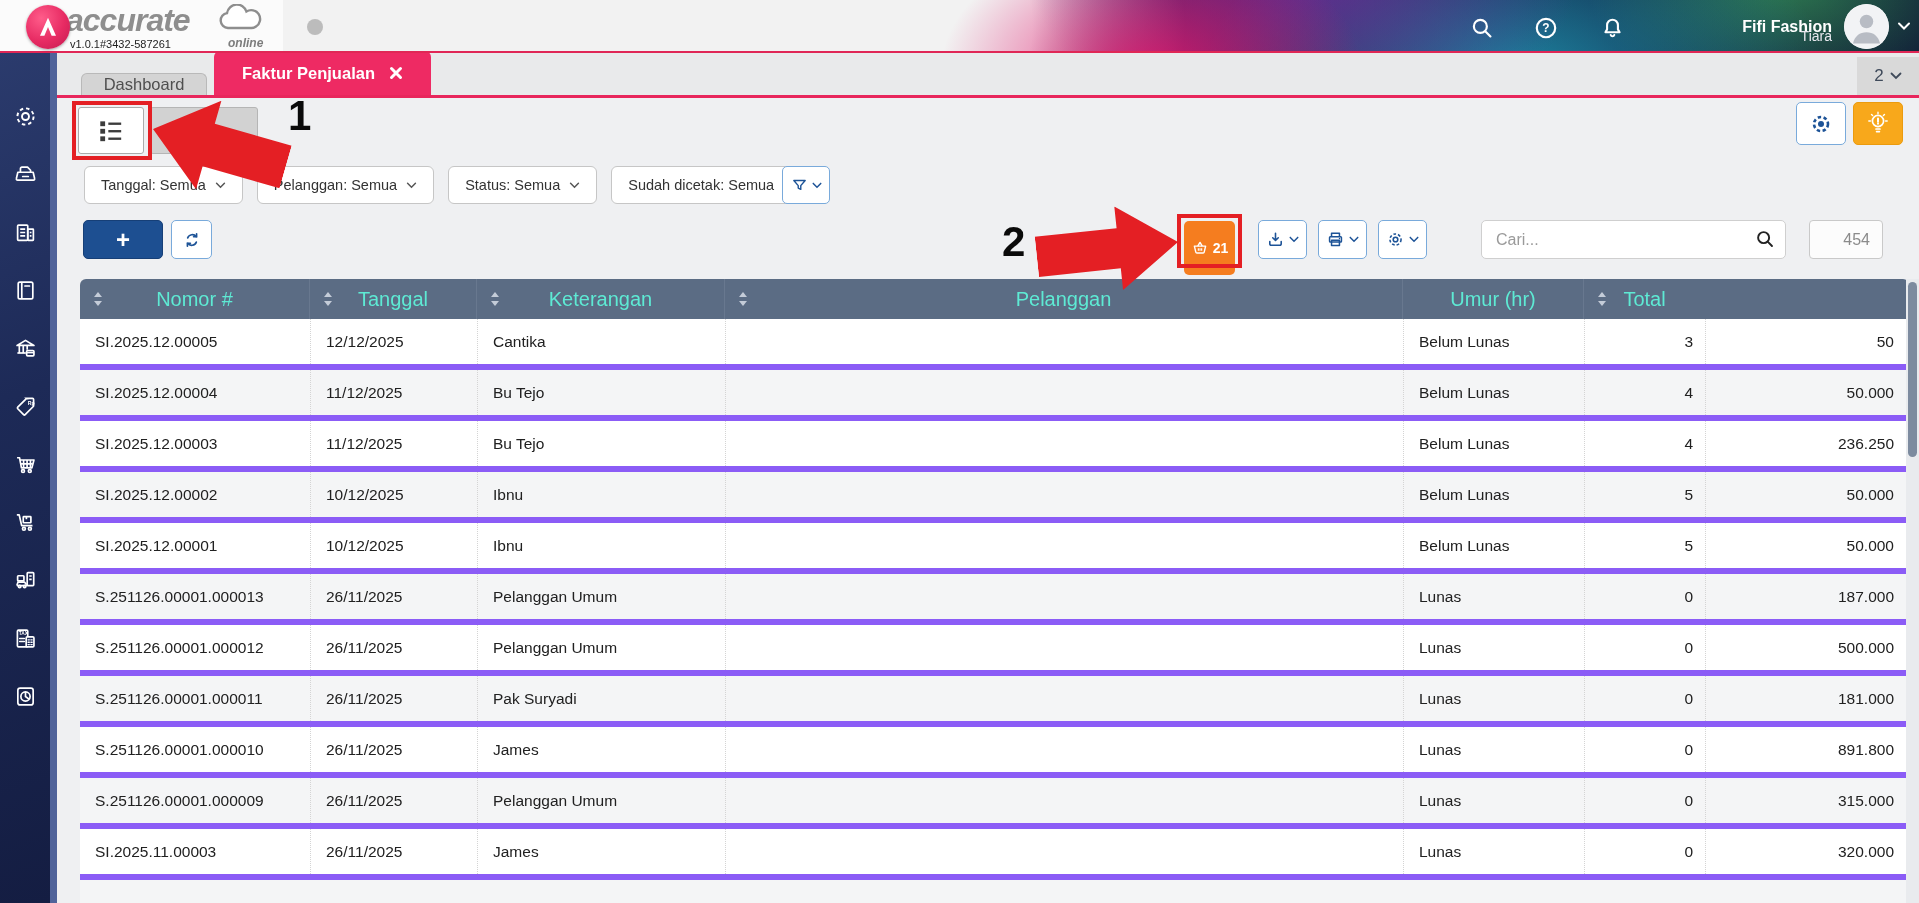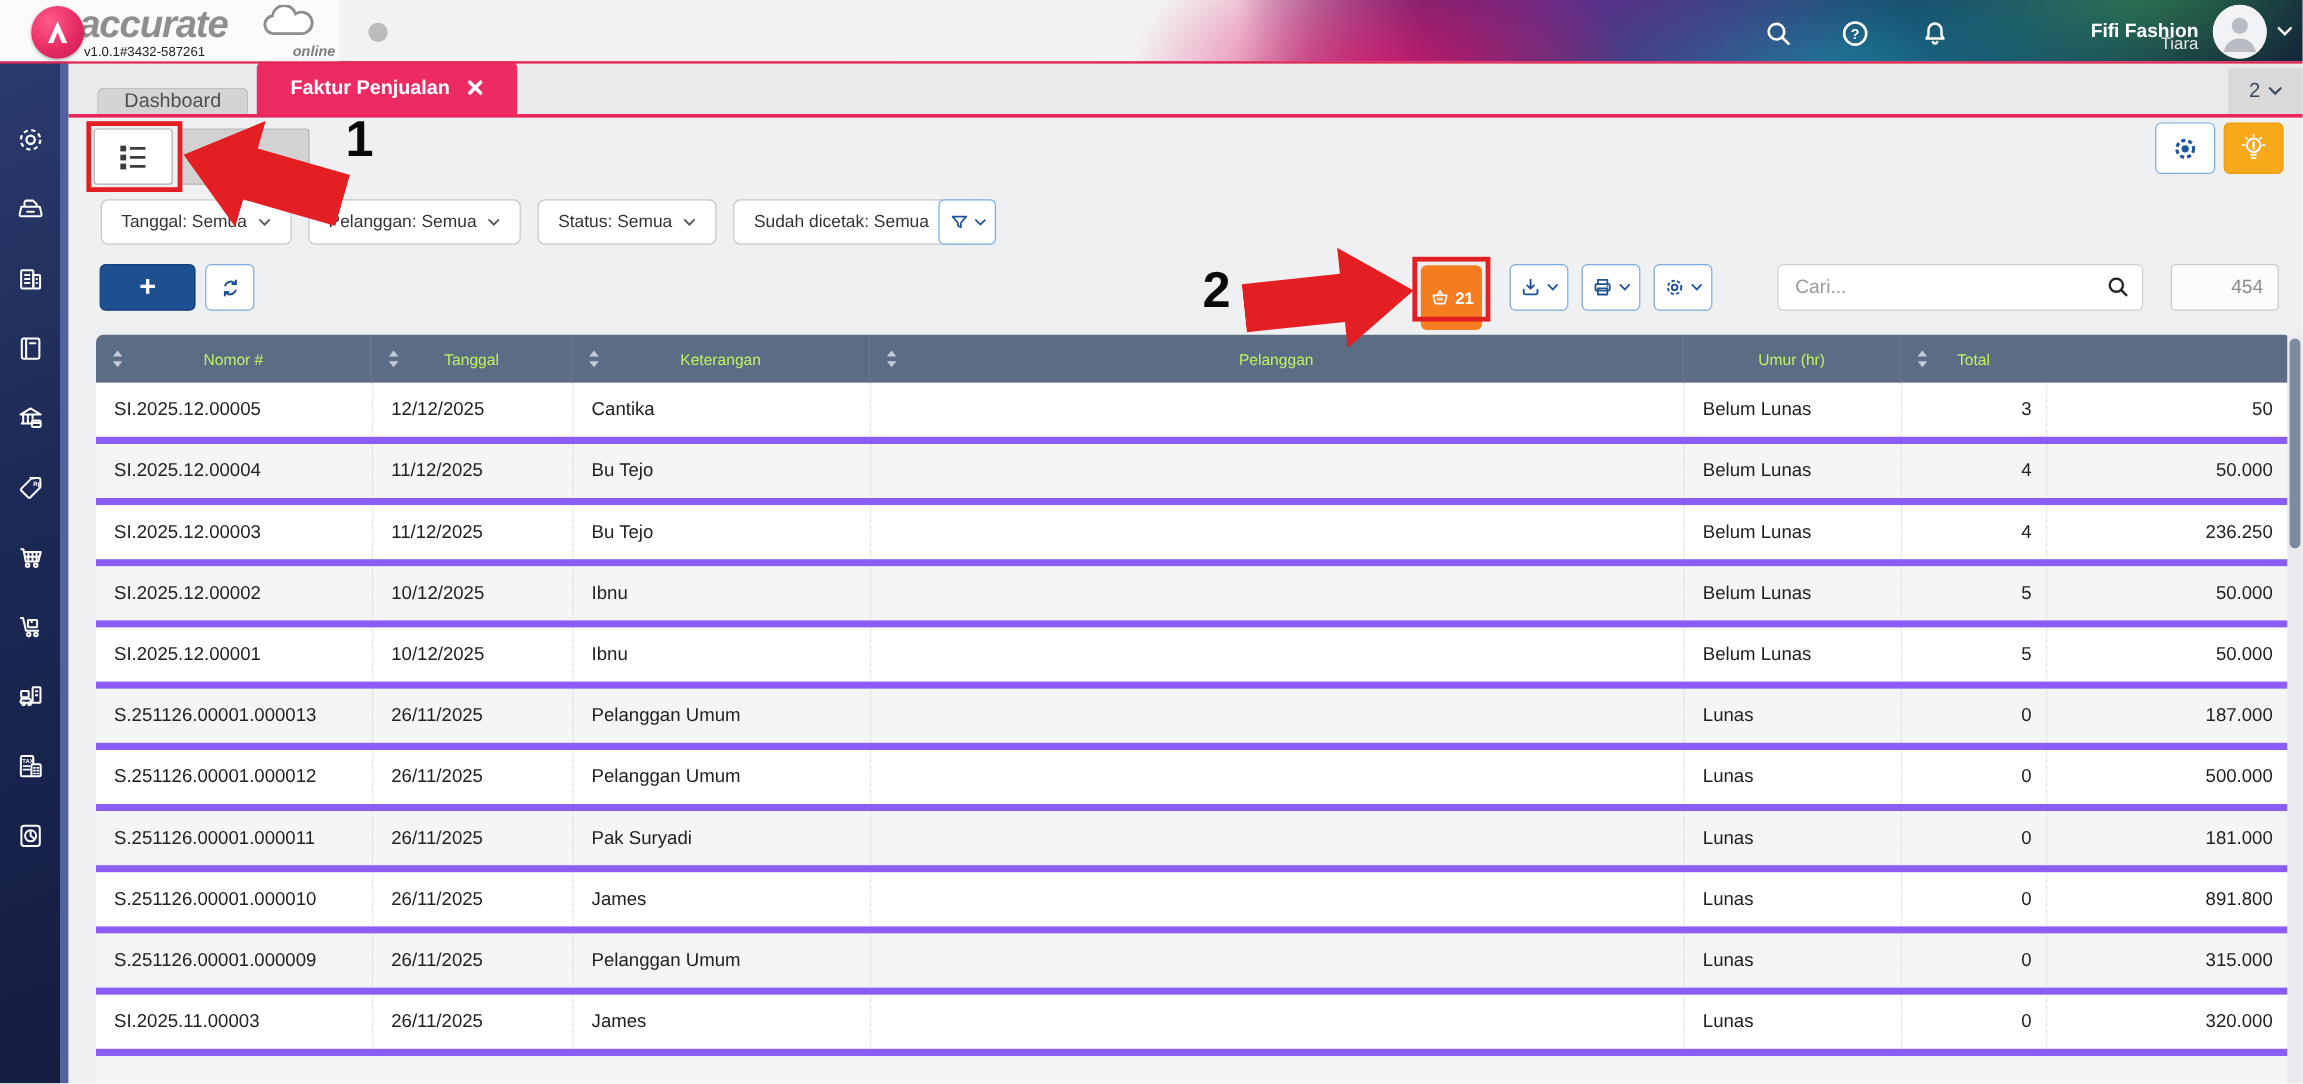--- a/index.html
+++ b/index.html
@@ -16,21 +16,21 @@
       radial-gradient(ellipse 900px 420px at 28% 50%, #f2f2f2 55%, transparent 72%),
       linear-gradient(90deg, #efefef 0%, #3a2350 58%, #121a3e 78%, #0f1736 100%);
     border-bottom:2px solid #e02756; z-index:5; }
   .logo-card { position:absolute; left:0; top:0; width:283px; height:51px; background:#fbfbfb; }
   .logo-mark { position:absolute; left:26px; top:5px; width:44px; height:44px; border-radius:50%;
     background:radial-gradient(circle at 35% 30%, #ff5c8a, #e72b63 55%, #c21a50); box-shadow:0 1px 3px rgba(0,0,0,.35);
     display:flex; align-items:center; justify-content:center; z-index:7; }
   .brand-word { position:absolute; left:66px; top:2px; font-size:32px; font-weight:bold; font-style:italic;
     color:#8e8e8e; letter-spacing:-1px; }
   .brand-cloud { position:absolute; left:216px; top:4px; }
-  .brand-sub { position:absolute; left:244px; top:36px; font-size:12px; font-style:italic; font-weight:bold; color:#7d7d7d; }
+  .brand-sub { position:absolute; left:228px; top:36px; font-size:12px; font-style:italic; font-weight:bold; color:#7d7d7d; }
   .version { position:absolute; left:70px; top:38px; font-size:11px; color:#1d1d1d; }
   .gray-dot { position:absolute; left:307px; top:19px; width:16px; height:16px; border-radius:50%; background:#a9a9a9; opacity:.75; }
   .top-icon { position:absolute; top:13px; width:30px; height:30px; display:flex; align-items:center; justify-content:center; cursor:pointer; }
   .company { position:absolute; top:6px; right:87px; color:#fff; font-size:16px; font-weight:bold; text-align:right;margin-top:12px; }
   .username { position:absolute; top:28px; right:87px; color:#e8e8ef; font-size:14px; text-align:right; }
   .avatar { position:absolute; right:30px; top:4px; width:45px; height:45px; border-radius:50%; background:#f2f3f5; overflow:hidden; }
   .user-chevron { position:absolute; right:8px; top:21px; }
 
   
   .sidebar { position:absolute; left:0; top:51px; width:57px; height:852px;
@@ -70,28 +70,28 @@
     border-radius:5px; display:flex; align-items:center; justify-content:center; cursor:pointer; }
   .btn-cart { position:absolute; left:1184px; top:221px; width:51px; height:54px; background:#f57d1f; border-radius:5px;
     display:flex; align-items:center; justify-content:center; gap:4px; color:#fff; font-size:14px; font-weight:bold; cursor:pointer; }
   .btn-drop { position:absolute; top:220px; width:49px; height:39px; background:#fff; border:1px solid #79aadb; border-radius:5px;
     display:flex; align-items:center; justify-content:center; gap:4px; cursor:pointer; }
   .search-wrap { position:absolute; left:1481px; top:220px; width:305px; height:39px; }
   .search-wrap input { width:100%; height:100%; border:1px solid #cfcfcf; border-radius:5px; padding:0 40px 0 14px;
     font-size:16px; color:#333; font-family:"Liberation Sans", sans-serif; }
   .search-wrap input::placeholder { color:#9a9a9a; }
   .search-glass { position:absolute; right:10px; top:8px; cursor:pointer; }
-  .count-box { position:absolute; left:1809px; top:220px; width:90px; height:39px; background:#fcfcfc; border:1px solid #c9c9c9;
+  .count-box { position:absolute; left:1809px; top:220px; width:74px; height:39px; background:#fcfcfc; border:1px solid #c9c9c9;
     border-radius:4px; display:flex; align-items:center; justify-content:flex-end; padding-right:12px; font-size:16px; color:#8b8b8b;padding-left:20px; }
 
   
   .table { position:absolute; left:80px; top:279px; width:1829px; }
   .thead { display:grid; grid-template-columns:230px 167px 248px 678px 181px 121px 204px; height:40px;
     background:#5b6c84; border-radius:6px 6px 0 0; }
-  .th { position:relative; display:flex; align-items:center; justify-content:center; color:#bef264; font-size:13px;
+  .th { position:relative; display:flex; align-items:center; justify-content:center; color:#5eead4; font-size:20px;
     border-right:1px solid #68788f; cursor:pointer; }
   .th:last-child { border-right:none; }
   .sorticon { position:absolute; left:12px; top:11px; }
   .tbody .trow { display:grid; grid-template-columns:230px 167px 248px 678px 181px 121px 204px; height:51px;
     background:#fff; border-bottom:6px solid #8b5cf6; cursor:pointer; }
   .tbody .trow:nth-of-type(even) { background:#f4f5f6; }
   .td { display:flex; align-items:center; padding-left:15px; font-size:15.5px; color:#212121;
     border-left:1px dotted #d4d4d4; overflow:hidden; white-space:nowrap; }
   .td:first-child { border-left:none; }
   .td.num-right { justify-content:flex-end; padding-right:12px; padding-left:0; }

